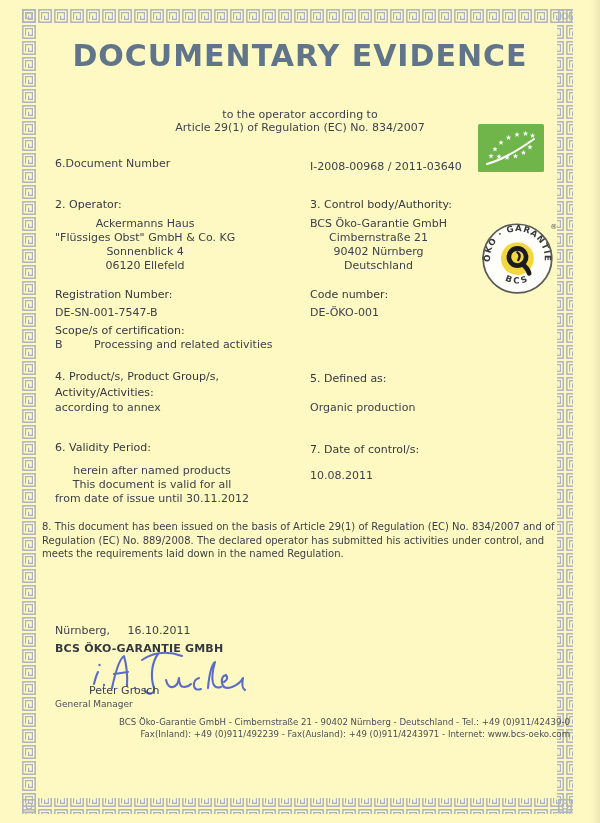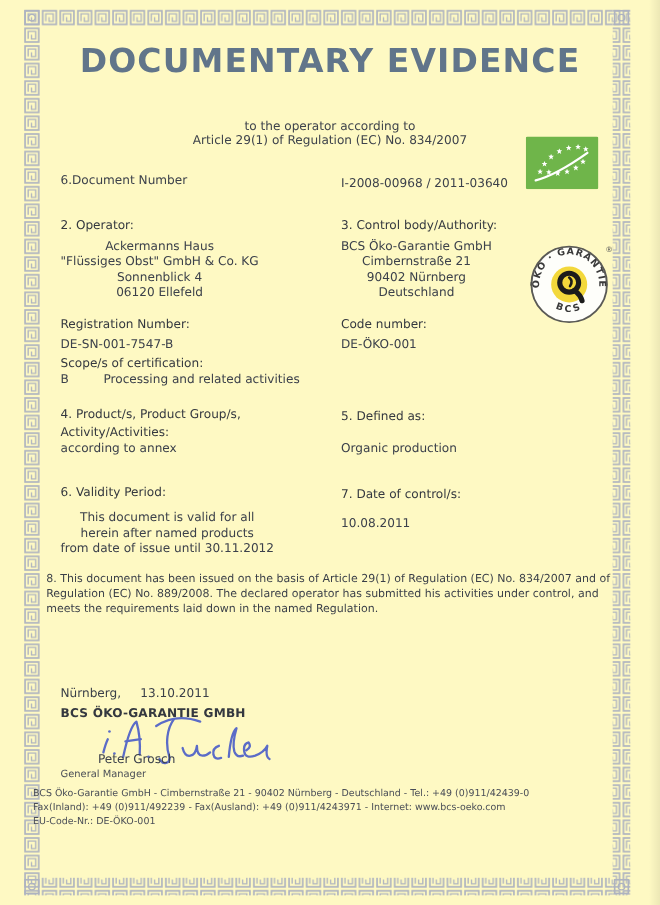--- a/index.html
+++ b/index.html
@@ -15,21 +15,21 @@
   .title{left:0;top:38px;width:100%;text-align:center;font-size:30px;font-weight:bold;
     letter-spacing:1px;color:#61758a;}
   .subtitle{left:0;top:108px;width:100%;text-align:center;font-size:11px;color:#3e434c;line-height:13px;}
   .lbl{font-weight:normal;font-size:11px;color:#34383f;}
   .val{font-size:11px;color:#3c414b;}
   .lines div{font-size:11px;line-height:14px;color:#3c414b;text-align:center;}
   .col-l{left:55px;}
   .col-r{left:310px;}
   .statement{left:42px;top:520px;width:526px;font-size:10px;line-height:13.5px;color:#3a3f48;}
   .sig-block{font-size:11px;color:#3a3f48;}
-  .footer{left:30px;top:716px;width:540px;text-align:left;font-size:8.6px;
+  .footer{left:30px;top:716px;width:540px;text-align:right;font-size:8.6px;
     line-height:12.3px;color:#4a4e57;}
   .scope-code{display:inline-block;}
   .scope-text{display:inline-block;margin-left:28px;}
   .date-gap{display:inline-block;margin-left:14px;}
   .small-title{font-size:9px;color:#4a4e57;}
   .company{font-weight:bold;font-size:11px;color:#34383f;letter-spacing:0.2px;}
 </style>
 </head>
 <body>
 
@@ -134,32 +134,32 @@
   </div>
 
   <div class="abs lbl col-l" style="top:370px;">4. Product/s, Product Group/s,</div>
   <div class="abs lbl col-l" style="top:386px;">Activity/Activities:</div>
   <div class="abs val col-l" style="top:401px;">according to annex</div>
   <div class="abs lbl col-r" style="top:372px;">5. Defined as:</div>
   <div class="abs val col-r" style="top:401px;">Organic production</div>
 
   <div class="abs lbl col-l" style="top:441px;">6. Validity Period:</div>
   <div class="abs lines col-l" style="top:464px;">
+    <div>herein after named products</div>
     <div>This document is valid for all</div>
-    <div>herein after named products</div>
     <div>from date of issue until 30.11.2012</div>
   </div>
   <div class="abs lbl col-r" style="top:443px;">7. Date of control/s:</div>
   <div class="abs val col-r" style="top:469px;">10.08.2011</div>
 
   <div class="abs statement">8. This document has been issued on the basis of Article 29(1) of Regulation (EC) No. 834/2007 and of Regulation (EC) No. 889/2008. The declared operator has submitted his activities under control, and meets the requirements laid down in the named Regulation.</div>
 
   <div class="abs sig-block col-l" style="top:624px;">
     <span>Nürnberg,</span>
-    <span class="date-gap">13.10.2011</span>
+    <span class="date-gap">16.10.2011</span>
   </div>
   <div class="abs company col-l" style="top:642px;">BCS ÖKO-GARANTIE GMBH</div>
 
   <svg class="abs" style="left:82px;top:644px;" width="170" height="60" viewBox="0 0 170 60" aria-hidden="true">
     <g fill="none" stroke="#5b6cc7" stroke-width="2.1" stroke-linecap="round" stroke-linejoin="round">
       <path d="M12,40 Q14,32 16,28"></path>
       <circle cx="17.5" cy="21" r="1.2" fill="#5b6cc7" stroke="none"></circle>
       <circle cx="22" cy="41" r="1.2" fill="#5b6cc7" stroke="none"></circle>
       <path d="M30,44 Q36,16 42,12 Q46,26 45,42"></path>
       <path d="M32,30 L46,28"></path>
@@ -172,17 +172,16 @@
       <path d="M142,38 q5,-3 2,-7 q-5,1 -4,8 q1,7 10,4 q8,-3 11,-9 q-2,10 2,12"></path>
     </g>
   </svg>
 
   <div class="abs val col-l" style="top:684px;margin-left:34px;">Peter Grosch</div>
   <div class="abs small-title col-l" style="top:699px;">General Manager</div>
 
   <div class="abs footer">
     <div>BCS Öko-Garantie GmbH - Cimbernstraße 21 - 90402 Nürnberg - Deutschland - Tel.: +49 (0)911/42439-0</div>
     <div>Fax(Inland): +49 (0)911/492239 - Fax(Ausland): +49 (0)911/4243971 - Internet: www.bcs-oeko.com</div>
-    <div>EU-Code-Nr.: DE-ÖKO-001</div>
   </div>
 
   <div class="scan-edge"></div>
 </div>
 
 </body></html>

